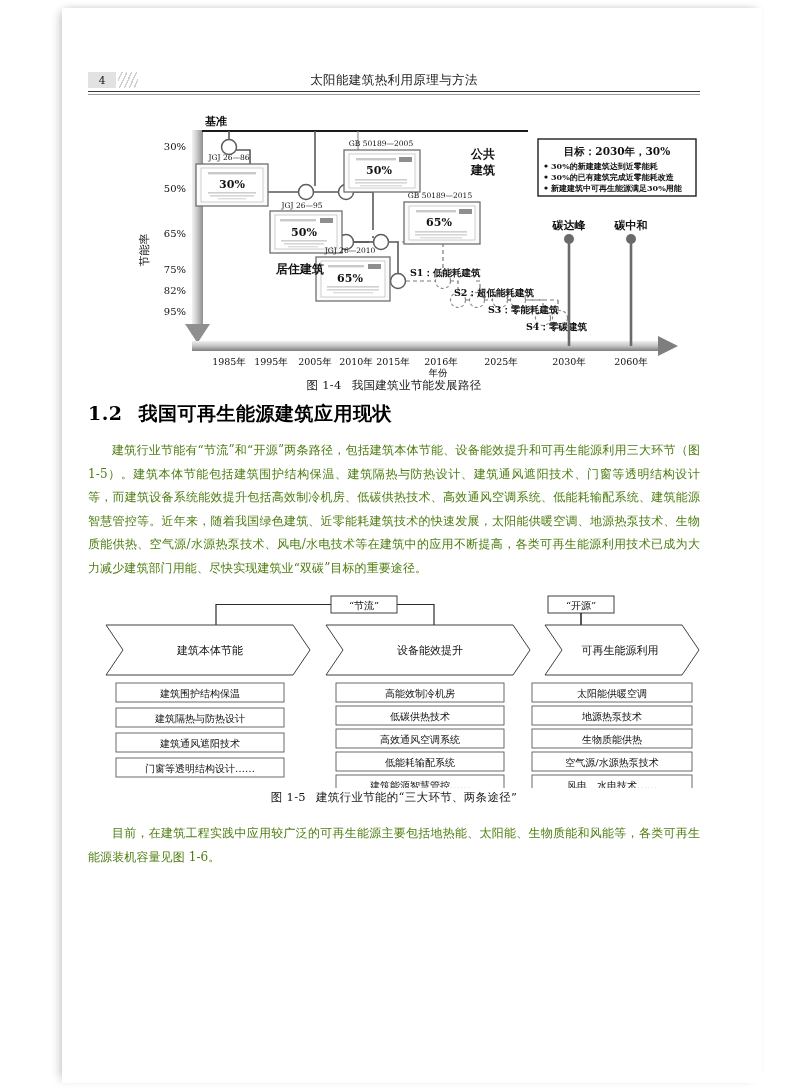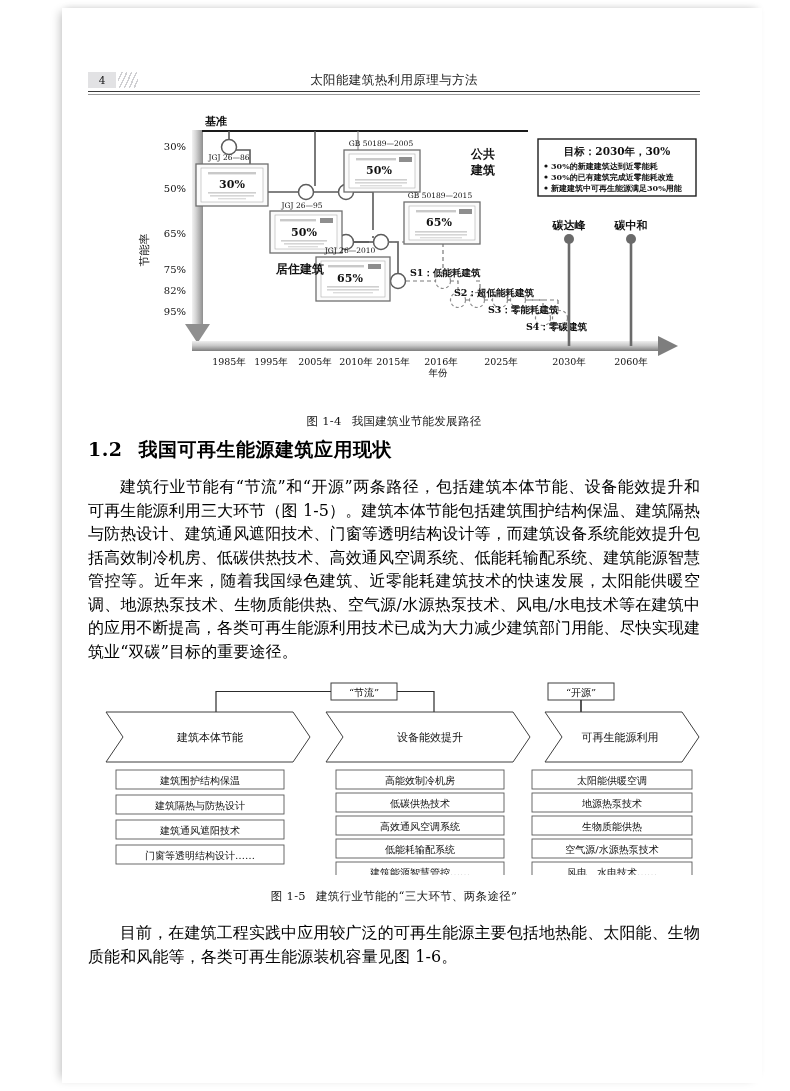--- a/index.html
+++ b/index.html
@@ -89,55 +89,54 @@
   .fig14-wrap {
     position: relative;
     height: 268px;
     margin-top: 4px;
   }
   .fig-caption {
     text-align: center;
     font-size: 11.5px;
     color: #151515;
     letter-spacing: 0.3px;
-    margin-top: 36px;
   }
   .fig-caption .capnum { margin-right: 10px; }
 
   
   .sec-heading {
     margin-top: 8px;
     font-size: 19px;
     font-weight: bold;
     color: #000;
     letter-spacing: 0.5px;
   }
   .sec-heading .num { margin-right: 16px; }
 
   
   .para {
     margin-top: 12px;
-    font-size: 16px;
+    font-size: 12px;
     line-height: 23.5px;
-    color: #000000;
+    color: #4d7c0f;
     text-align: justify;
     text-justify: inter-ideograph;
     text-indent: 2em;
     letter-spacing: 0.1px;
   }
   .para.tight { margin-top: 17px; }
 
   
   .fig15-wrap {
     position: relative;
     height: 196px;
     margin-top: 10px;
     text-decoration: underline;
   }
-  .fig15-caption { margin-top: 14px; }
+  .fig15-caption { margin-top: 2px; }
 
   svg { display: block; }
   .sv-serif {
     font-family: "DejaVu Serif", "Liberation Serif", serif;
     fill: #111;
   }
 </style>
 </head>
 <body>
 

